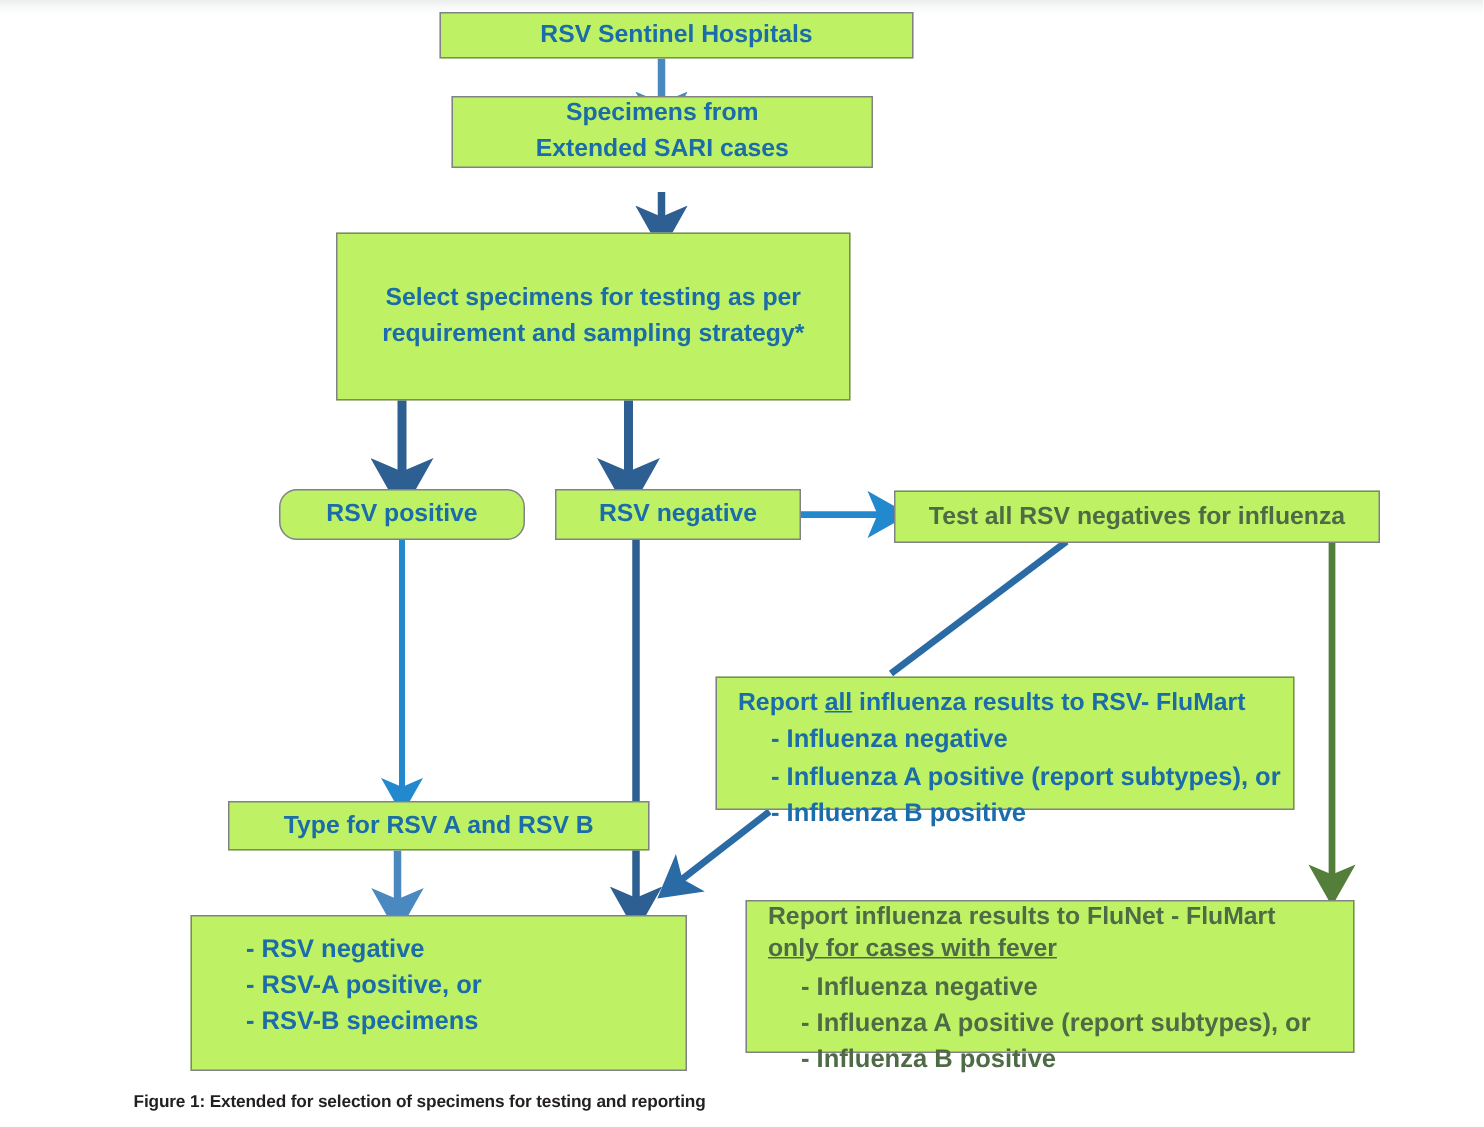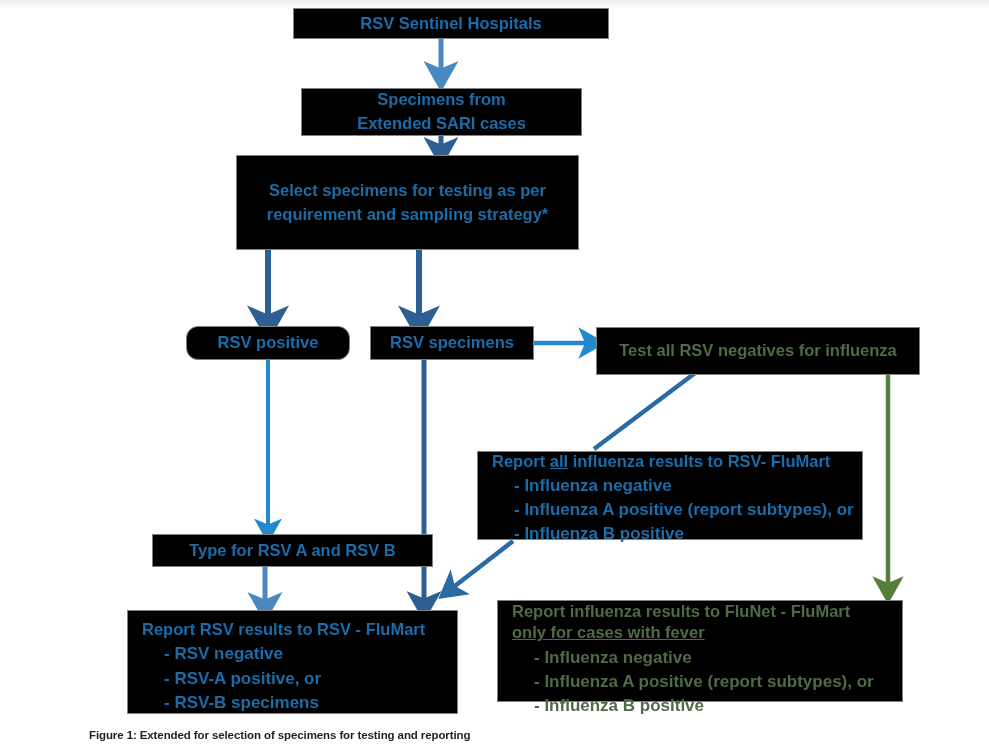--- a/index.html
+++ b/index.html
@@ -29,21 +29,21 @@
   .svg-layer {
     position: absolute;
     left: 0; top: 0;
     width: 989px;
     height: 751px;
   }
   .node {
     position: absolute;
     box-sizing: border-box;
     border: 1px solid #808285;
-    background: #000000;
+    background: #bef264;
     display: flex;
     flex-direction: column;
     justify-content: center;
   }
   .node .title {
     font-weight: bold;
     color: #1b6ca8;
     font-size: 16.5px;
     line-height: 1.30;
     text-align: center;
@@ -67,38 +67,38 @@
     line-height: 1.42;
     padding-left: 36px;
     white-space: nowrap;
   }
   .underline-word {
     text-decoration: underline;
   }
 
   
   #node-sentinel      { left: 293px; top: 8px;   width: 316px; height: 31px; }
-  #node-specimens     { left: 301px; top: 88px;  width: 281px; height: 48px; }
-  #node-select        { left: 236px; top: 155px; width: 343px; height: 95px; }
+  #node-specimens     { left: 301px; top: 64px;  width: 281px; height: 48px; }
+  #node-select        { left: 224px; top: 155px; width: 343px; height: 112px; }
   #node-rsv-positive  { left: 186px; top: 326px; width: 164px; height: 34px; border-radius: 12px; }
   #node-rsv-negative  { left: 370px; top: 326px; width: 164px; height: 34px; }
-  #node-test-flu      { left: 596px; top: 327px; width: 324px; height: 48px; }
+  #node-test-flu      { left: 596px; top: 327px; width: 324px; height: 35px; }
   #node-report-all    { left: 477px; top: 451px; width: 386px; height: 89px; padding: 6px 0 0 0; }
   #node-type-rsv      { left: 152px; top: 534px; width: 281px; height: 33px; }
   #node-report-rsv    { left: 127px; top: 610px; width: 331px; height: 104px; padding: 8px 0 0 0; }
   #node-report-flu    { left: 497px; top: 600px; width: 406px; height: 102px; padding: 0 0 0 0; }
 
   #node-report-all  .title,
   #node-report-rsv  .title,
   #node-report-flu  .title {
     text-align: left;
     padding-left: 14px;
     font-size: 16.5px;
   }
-  #node-report-all  { justify-content: center; }
+  #node-report-all  { justify-content: flex-start; }
   #node-report-rsv  { justify-content: flex-start; }
   #node-report-flu  { justify-content: flex-start; }
   #node-report-flu .title { line-height: 1.30; }
 
   .caption {
     position: absolute;
     left: 89px;
     top: 729px;
     font-size: 11.5px;
     font-weight: bold;
@@ -168,42 +168,41 @@
   <div class="node multiline" id="node-select">
     <div class="title">Select specimens for testing as per</div>
     <div class="title">requirement and sampling strategy*</div>
   </div>
 
   <div class="node" id="node-rsv-positive">
     <div class="title">RSV positive</div>
   </div>
 
   <div class="node" id="node-rsv-negative">
-    <div class="title">RSV specimens</div>
+    <div class="title">RSV negative</div>
   </div>
 
   <div class="node green" id="node-test-flu">
     <div class="title">Test all RSV negatives for influenza</div>
   </div>
 
   <div class="node" id="node-report-all">
     <div class="title"><span>Report </span><span class="underline-word">all</span><span> influenza results to RSV- FluMart</span></div>
     <ul class="bullets">
       <li class="bullet">- Influenza negative</li>
       <li class="bullet">- Influenza A positive (report subtypes), or</li>
       <li class="bullet">- Influenza B positive</li>
     </ul>
   </div>
 
   <div class="node" id="node-type-rsv">
     <div class="title">Type for RSV A and RSV B</div>
   </div>
 
   <div class="node" id="node-report-rsv">
-    <div class="title">Report RSV results to RSV - FluMart</div>
     <ul class="bullets">
       <li class="bullet">- RSV negative</li>
       <li class="bullet">- RSV-A positive, or</li>
       <li class="bullet">- RSV-B specimens</li>
     </ul>
   </div>
 
   <div class="node green" id="node-report-flu">
     <div class="title">Report influenza results to FluNet - FluMart</div>
     <div class="title underline-word">only for cases with fever</div>

